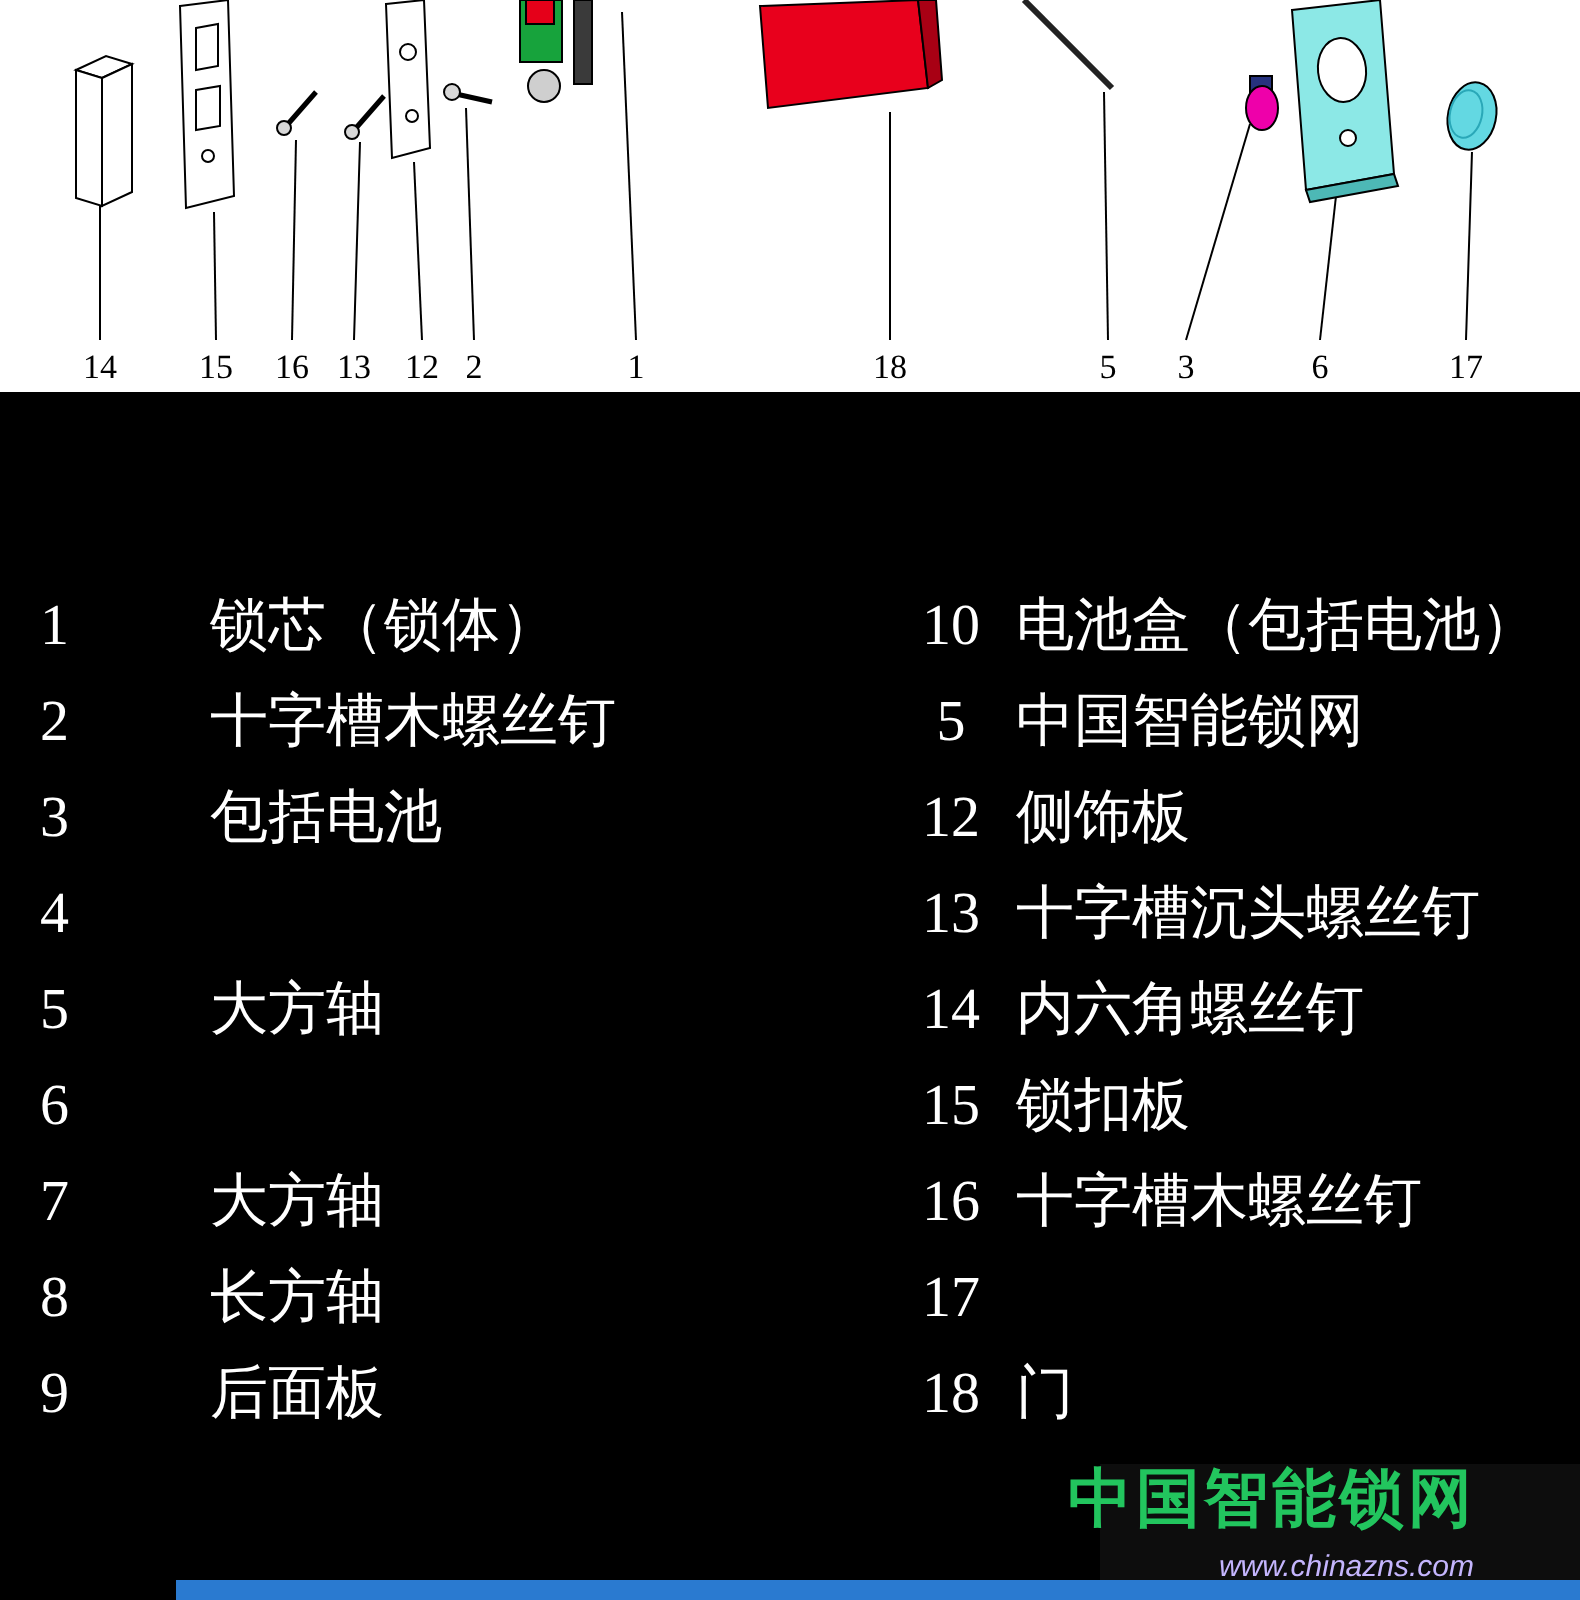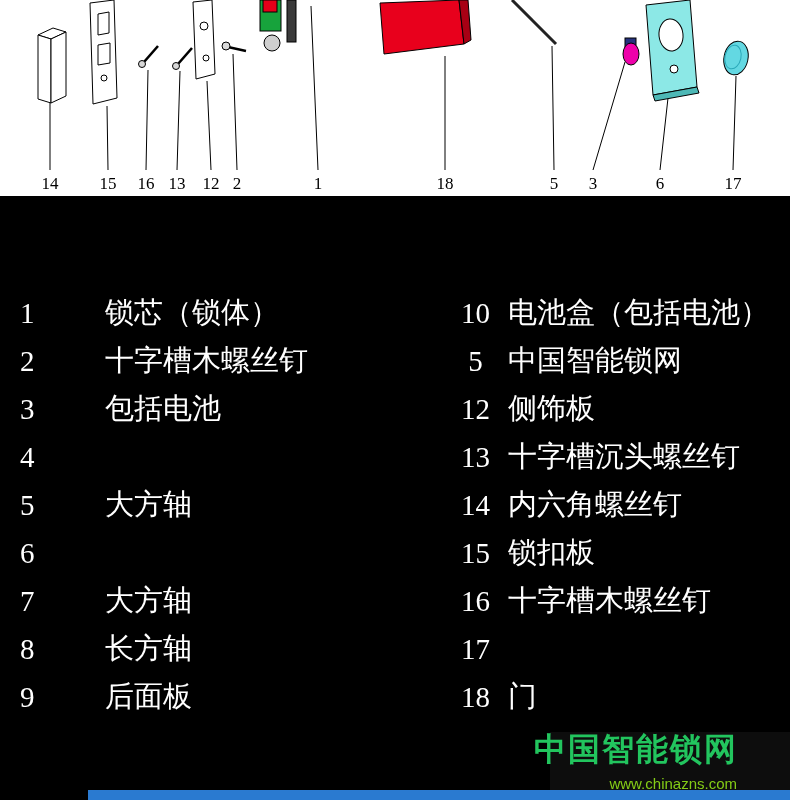--- a/index.html
+++ b/index.html
@@ -34,22 +34,23 @@
     width:240px; height:68px;
     background:rgba(255,255,255,0.05);
   }
   .watermark-title {
     position:absolute; right:52px; bottom:28px;
     color:#22c55e; font-size:32px; font-weight:bold; letter-spacing:2px;
     font-family:"Liberation Sans","DejaVu Sans",sans-serif;
   }
   .watermark-url {
     position:absolute; right:53px; bottom:8px;
-    color:#84cc16; font-size:15px;
+    color:#c4b5fd; font-size:15px;
     font-family:"Liberation Sans","DejaVu Sans",sans-serif;
+    font-style:italic;
   }
   .footer-bar {
     position:absolute; left:88px; right:0; bottom:0;
     height:10px; background:#2a7ad0;
   }
 </style>
 </head>
 <body>
 
 <div class="diagram-area">

